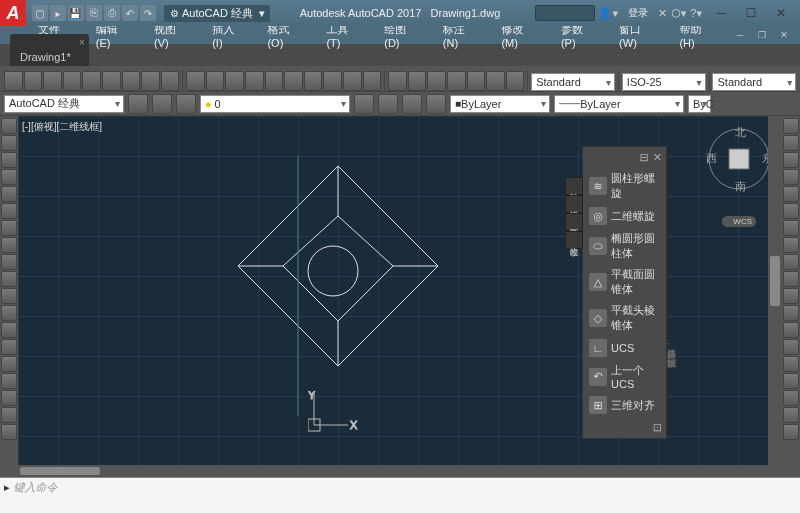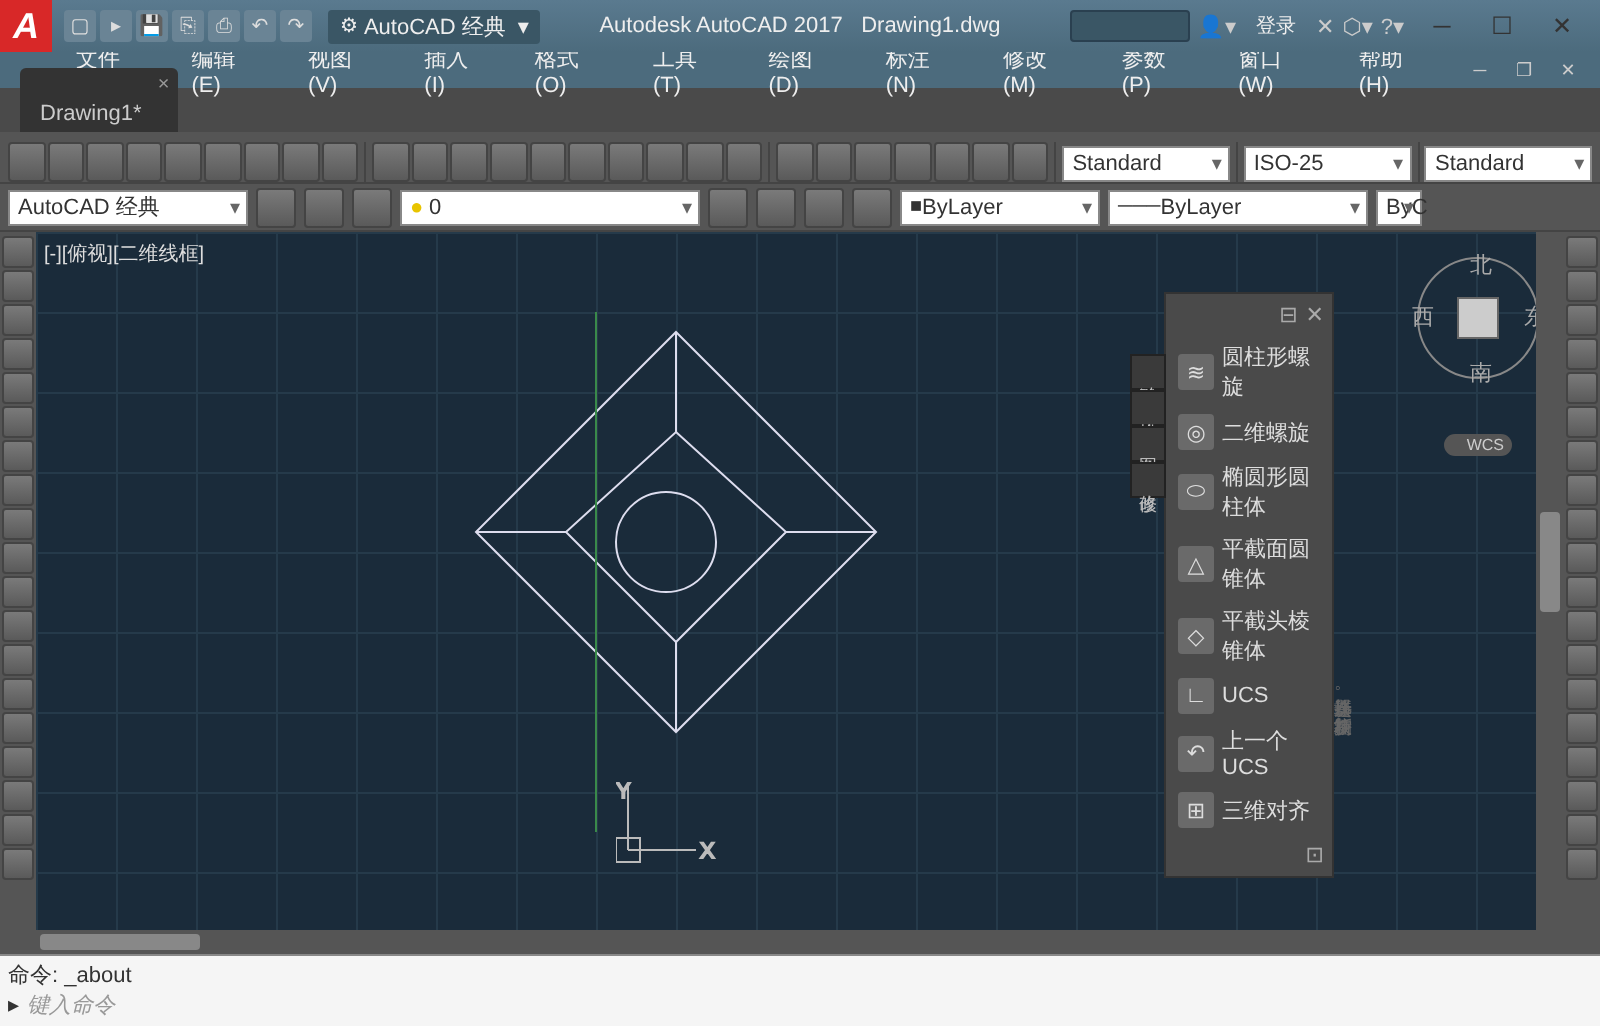--- a/index.html
+++ b/index.html
@@ -316,18 +316,17 @@
     <div class="tool-btn"></div>
     <div class="tool-btn"></div>
   </div>
 </div>
 
 <div class="hscroll">
     <div class="hthumb"></div>
   </div>
 
 <div class="cmd-area">
-  <div>命令: _about</div>
   <div class="cmd-input-line">
     <span class="cmd-prompt">▸</span>
     <span class="cmd-hint">键入命令</span>
   </div>
 </div>
 
 </body></html>

